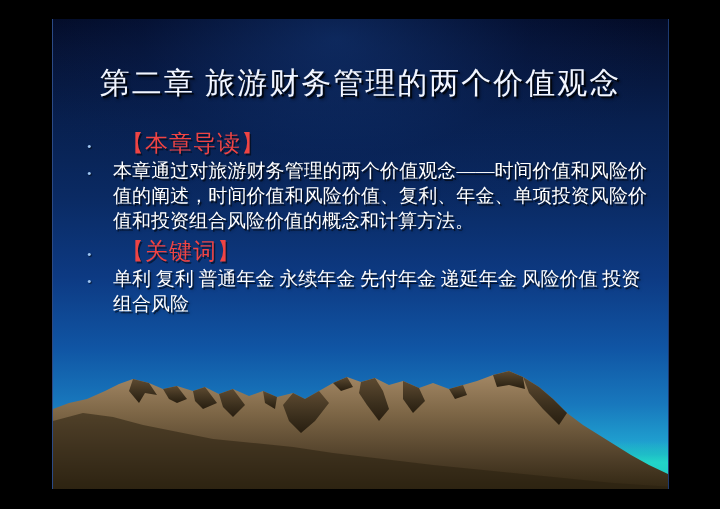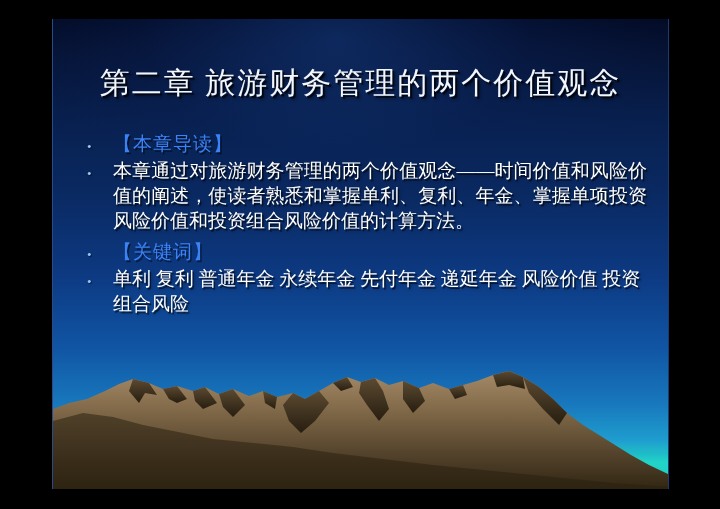--- a/index.html
+++ b/index.html
@@ -129,24 +129,25 @@
   .bullet-text {
     flex: 1 1 auto;
     font-size: 19px;
     line-height: 25px;
     color: #ffffff;
     text-shadow: 1.5px 1.5px 0 rgba(0,0,0,0.55), 2px 2px 3px rgba(0,0,0,0.35);
     font-family: "Liberation Serif", "DejaVu Serif", serif;
   }
 
   .bullet-text.heading {
-    color: #3b82f6;
-    font-size: 19px;
+    color: #ef4444;
+    font-size: 23px;
     letter-spacing: 1px;
     text-shadow: 1.5px 1.5px 0 rgba(0,0,0,0.5);
+    margin-left: 8px;
   }
 
   .bullet-text.para {
     text-align: justify;
     text-justify: inter-character;
   }
 </style>
 </head>
 <body>
 
@@ -201,21 +202,21 @@
 
     <div id="body">
 
       <div class="bullet-row">
         <span class="bullet-dot"></span>
         <span class="bullet-text heading">【本章导读】</span>
       </div>
 
       <div class="bullet-row">
         <span class="bullet-dot"></span>
-        <span class="bullet-text para">本章通过对旅游财务管理的两个价值观念——时间价值和风险价值的阐述，使读者熟悉和掌握单利、复利、年金、掌握单项投资风险价值和投资组合风险价值的计算方法。</span>
+        <span class="bullet-text para">本章通过对旅游财务管理的两个价值观念——时间价值和风险价值的阐述，时间价值和风险价值、复利、年金、单项投资风险价值和投资组合风险价值的概念和计算方法。</span>
       </div>
 
       <div class="bullet-row gap-heading">
         <span class="bullet-dot"></span>
         <span class="bullet-text heading">【关键词】</span>
       </div>
 
       <div class="bullet-row">
         <span class="bullet-dot"></span>
         <span class="bullet-text">单利  复利  普通年金  永续年金  先付年金  递延年金  风险价值 投资组合风险</span>

